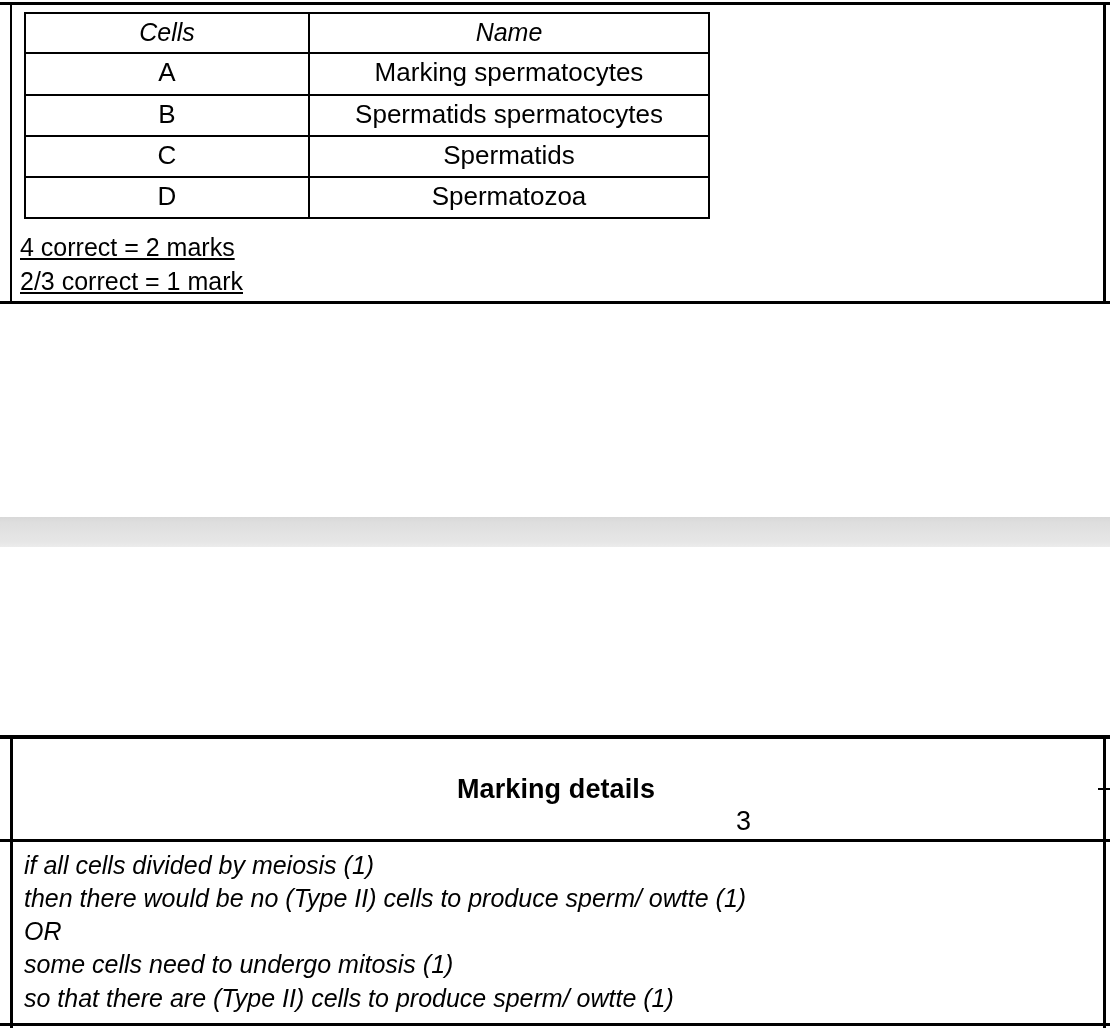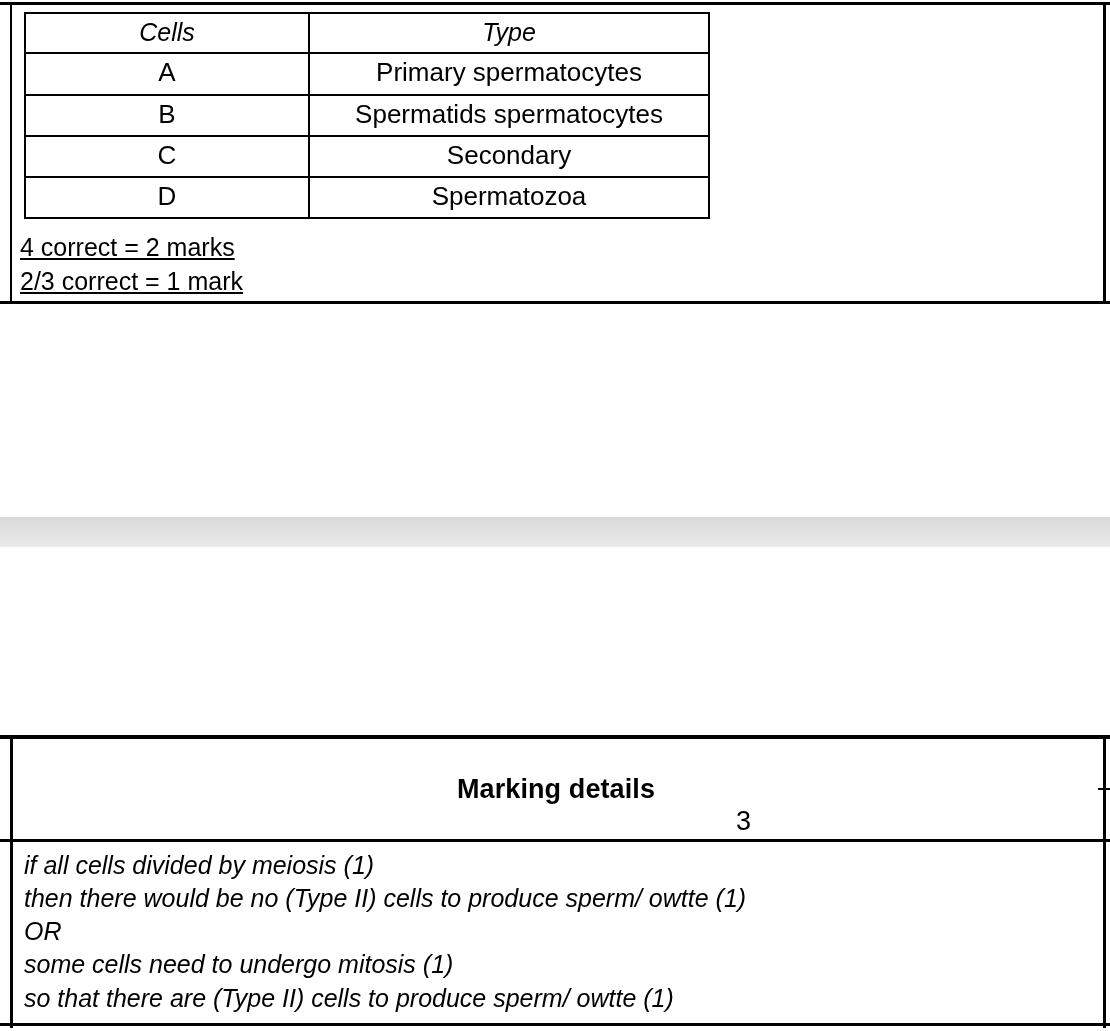--- a/index.html
+++ b/index.html
@@ -218,35 +218,35 @@
 <div id="page-one-fragment">
 
   <div class="page-rule-top"></div>
   <div class="frame-left-upper"></div>
   <div class="frame-right-upper"></div>
 
   <table id="cells-table">
     <thead>
       <tr>
         <th class="col-cells">Cells</th>
-        <th class="col-name">Type</th>
+        <th class="col-name">Name</th>
       </tr>
     </thead>
     <tbody>
       <tr>
         <td>A</td>
-        <td>Primary spermatocytes</td>
+        <td>Marking spermatocytes</td>
       </tr>
       <tr>
         <td>B</td>
         <td>Spermatids spermatocytes</td>
       </tr>
       <tr>
         <td>C</td>
-        <td>Secondary</td>
+        <td>Spermatids</td>
       </tr>
       <tr>
         <td>D</td>
         <td>Spermatozoa</td>
       </tr>
     </tbody>
   </table>
 
   <div class="marks-notes">4 correct = 2 marks
 2/3 correct = 1 mark</div>

